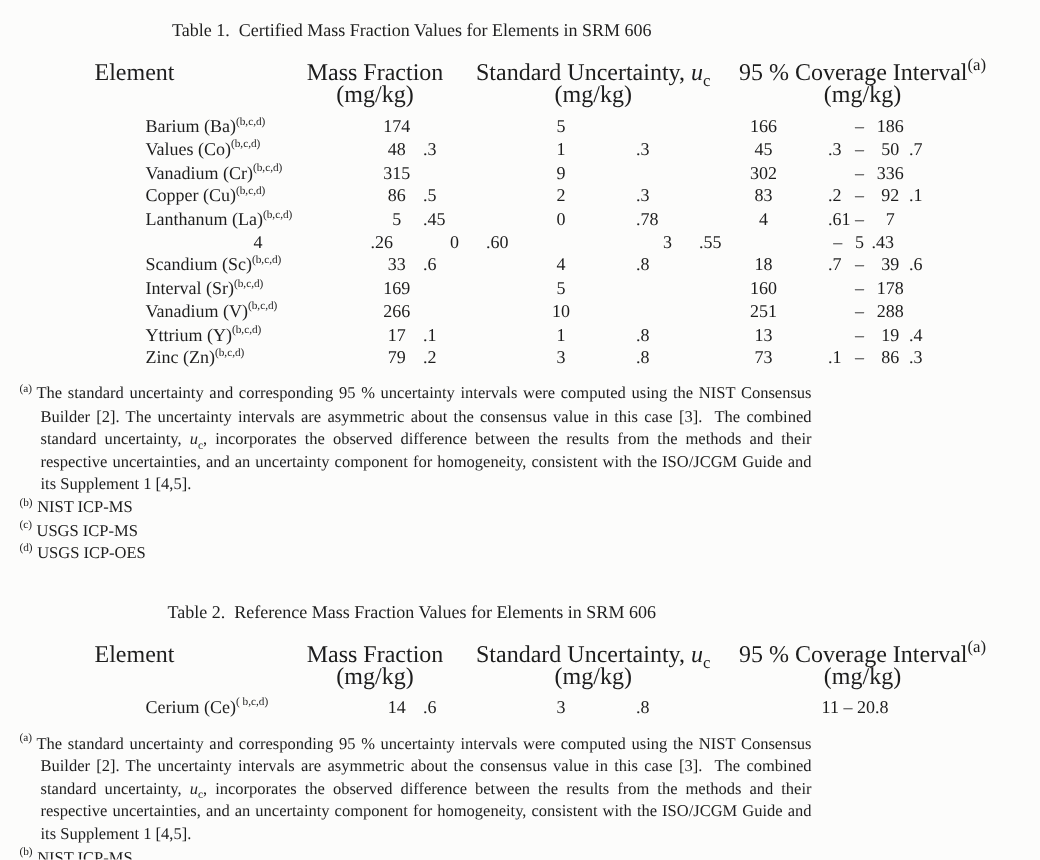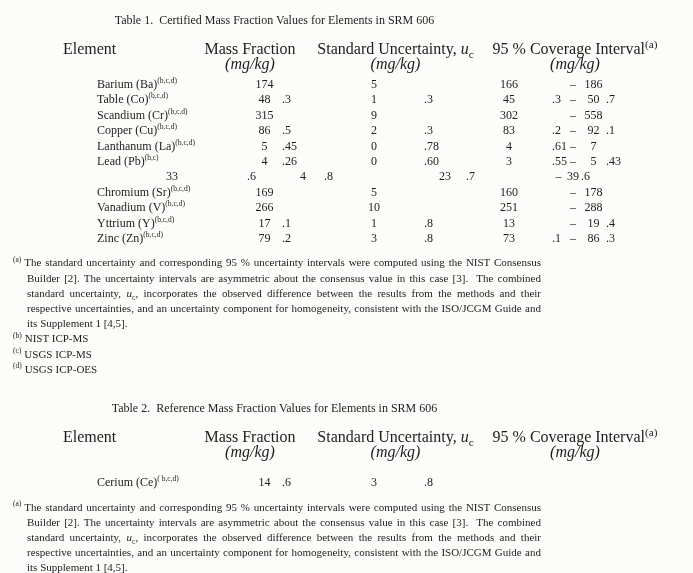--- a/index.html
+++ b/index.html
@@ -27,25 +27,25 @@
   .hdr {
     display: grid;
     grid-template-columns: 122px 130px 161px 198px;
     padding-left: 63px;
     margin-top: 13px;
     font-size: 16px;
     line-height: 15px;
   }
   .hcell { text-align: center; }
   .hcell.h-el { text-align: left; }
-  .hunit { min-height: 15px; font-style: italic; }
+  .hunit { min-height: 15px; }
 
   
   .tbody { margin-top: 6px; }
-  .sec-t2 .tbody { margin-top: 16px; }
+  .sec-t2 .tbody { margin-top: 5px; }
   .row {
     display: grid;
     grid-template-columns: 150px 35px 42px 100px 42px 86px 13px 16px 25px auto;
     padding-left: 97px;
     font-size: 12px;
     line-height: 15.4px;
     white-space: pre;
   }
   .row2 {
     grid-template-columns: 150px 35px 42px 100px 42px 208px;
@@ -120,41 +120,41 @@
     <div class="num-f"></div>
     <div class="num-i">5</div>
     <div class="num-f"></div>
     <div class="num-i">166</div>
     <div class="num-f"></div>
     <div class="c-dash">–</div>
     <div class="num-i">186</div>
     <div class="num-f"></div>
   </div>
         <div class="row">
-    <div class="c-el"><span>Table (Co)</span><sup class="el-sup">(b,c,d)</sup></div>
+    <div class="c-el"><span>Values (Co)</span><sup class="el-sup">(b,c,d)</sup></div>
     <div class="num-i">48</div>
     <div class="num-f">.3</div>
     <div class="num-i">1</div>
     <div class="num-f">.3</div>
     <div class="num-i">45</div>
     <div class="num-f">.3</div>
     <div class="c-dash">–</div>
     <div class="num-i">50</div>
     <div class="num-f">.7</div>
   </div>
         <div class="row">
-    <div class="c-el"><span>Scandium (Cr)</span><sup class="el-sup">(b,c,d)</sup></div>
+    <div class="c-el"><span>Vanadium (Cr)</span><sup class="el-sup">(b,c,d)</sup></div>
     <div class="num-i">315</div>
     <div class="num-f"></div>
     <div class="num-i">9</div>
     <div class="num-f"></div>
     <div class="num-i">302</div>
     <div class="num-f"></div>
     <div class="c-dash">–</div>
-    <div class="num-i">558</div>
+    <div class="num-i">336</div>
     <div class="num-f"></div>
   </div>
         <div class="row">
     <div class="c-el"><span>Copper (Cu)</span><sup class="el-sup">(b,c,d)</sup></div>
     <div class="num-i">86</div>
     <div class="num-f">.5</div>
     <div class="num-i">2</div>
     <div class="num-f">.3</div>
     <div class="num-i">83</div>
     <div class="num-f">.2</div>
@@ -167,44 +167,44 @@
     <div class="num-i">5</div>
     <div class="num-f">.45</div>
     <div class="num-i">0</div>
     <div class="num-f">.78</div>
     <div class="num-i">4</div>
     <div class="num-f">.61</div>
     <div class="c-dash">–</div>
     <div class="num-i">7</div>
   </div>
         <div class="row">
-    <div class="c-el"><span>Lead (Pb)</span><sup class="el-sup">(b,c)</sup></div>
     <div class="num-i">4</div>
     <div class="num-f">.26</div>
     <div class="num-i">0</div>
     <div class="num-f">.60</div>
     <div class="num-i">3</div>
     <div class="num-f">.55</div>
     <div class="c-dash">–</div>
     <div class="num-i">5</div>
     <div class="num-f">.43</div>
   </div>
         <div class="row">
+    <div class="c-el"><span>Scandium (Sc)</span><sup class="el-sup">(b,c,d)</sup></div>
     <div class="num-i">33</div>
     <div class="num-f">.6</div>
     <div class="num-i">4</div>
     <div class="num-f">.8</div>
-    <div class="num-i">23</div>
+    <div class="num-i">18</div>
     <div class="num-f">.7</div>
     <div class="c-dash">–</div>
     <div class="num-i">39</div>
     <div class="num-f">.6</div>
   </div>
         <div class="row">
-    <div class="c-el"><span>Chromium (Sr)</span><sup class="el-sup">(b,c,d)</sup></div>
+    <div class="c-el"><span>Interval (Sr)</span><sup class="el-sup">(b,c,d)</sup></div>
     <div class="num-i">169</div>
     <div class="num-f"></div>
     <div class="num-i">5</div>
     <div class="num-f"></div>
     <div class="num-i">160</div>
     <div class="num-f"></div>
     <div class="c-dash">–</div>
     <div class="num-i">178</div>
     <div class="num-f"></div>
   </div>
@@ -276,20 +276,21 @@
       </div>
     </div>
 
     <div class="tbody" id="t2-body">
         <div class="row row2">
     <div class="c-el"><span>Cerium (Ce)</span><sup class="el-sup">( b,c,d)</sup></div>
     <div class="num-i">14</div>
     <div class="num-f">.6</div>
     <div class="num-i">3</div>
     <div class="num-f">.8</div>
+    <div class="c-interval">11 – 20.8</div>
   </div>
       </div>
 
     <div class="fns">
       <p class="fn-a"><sup class="fn-marker">(a)</sup><span><span>The standard uncertainty and corresponding 95 % uncertainty intervals were computed using the NIST Consensus Builder [2]. The uncertainty intervals are asymmetric about the consensus value in this case [3].  The combined standard uncertainty, </span><span class="seg-italic">u</span><span class="seg-sub">c</span><span>, incorporates the observed difference between the results from the methods and their respective uncertainties, and an uncertainty component for homogeneity, consistent with the ISO/JCGM Guide and its Supplement 1 [4,5].</span></span></p>
       <p class="fn-line"><sup class="fn-marker">(b)</sup><span>NIST ICP-MS</span></p>
       <p class="fn-line"><sup class="fn-marker">(c)</sup><span>USGS ICP-MS</span></p>
       <p class="fn-line"><sup class="fn-marker">(d)</sup><span>USGS ICP-OES</span></p>
     </div>
   </section>

